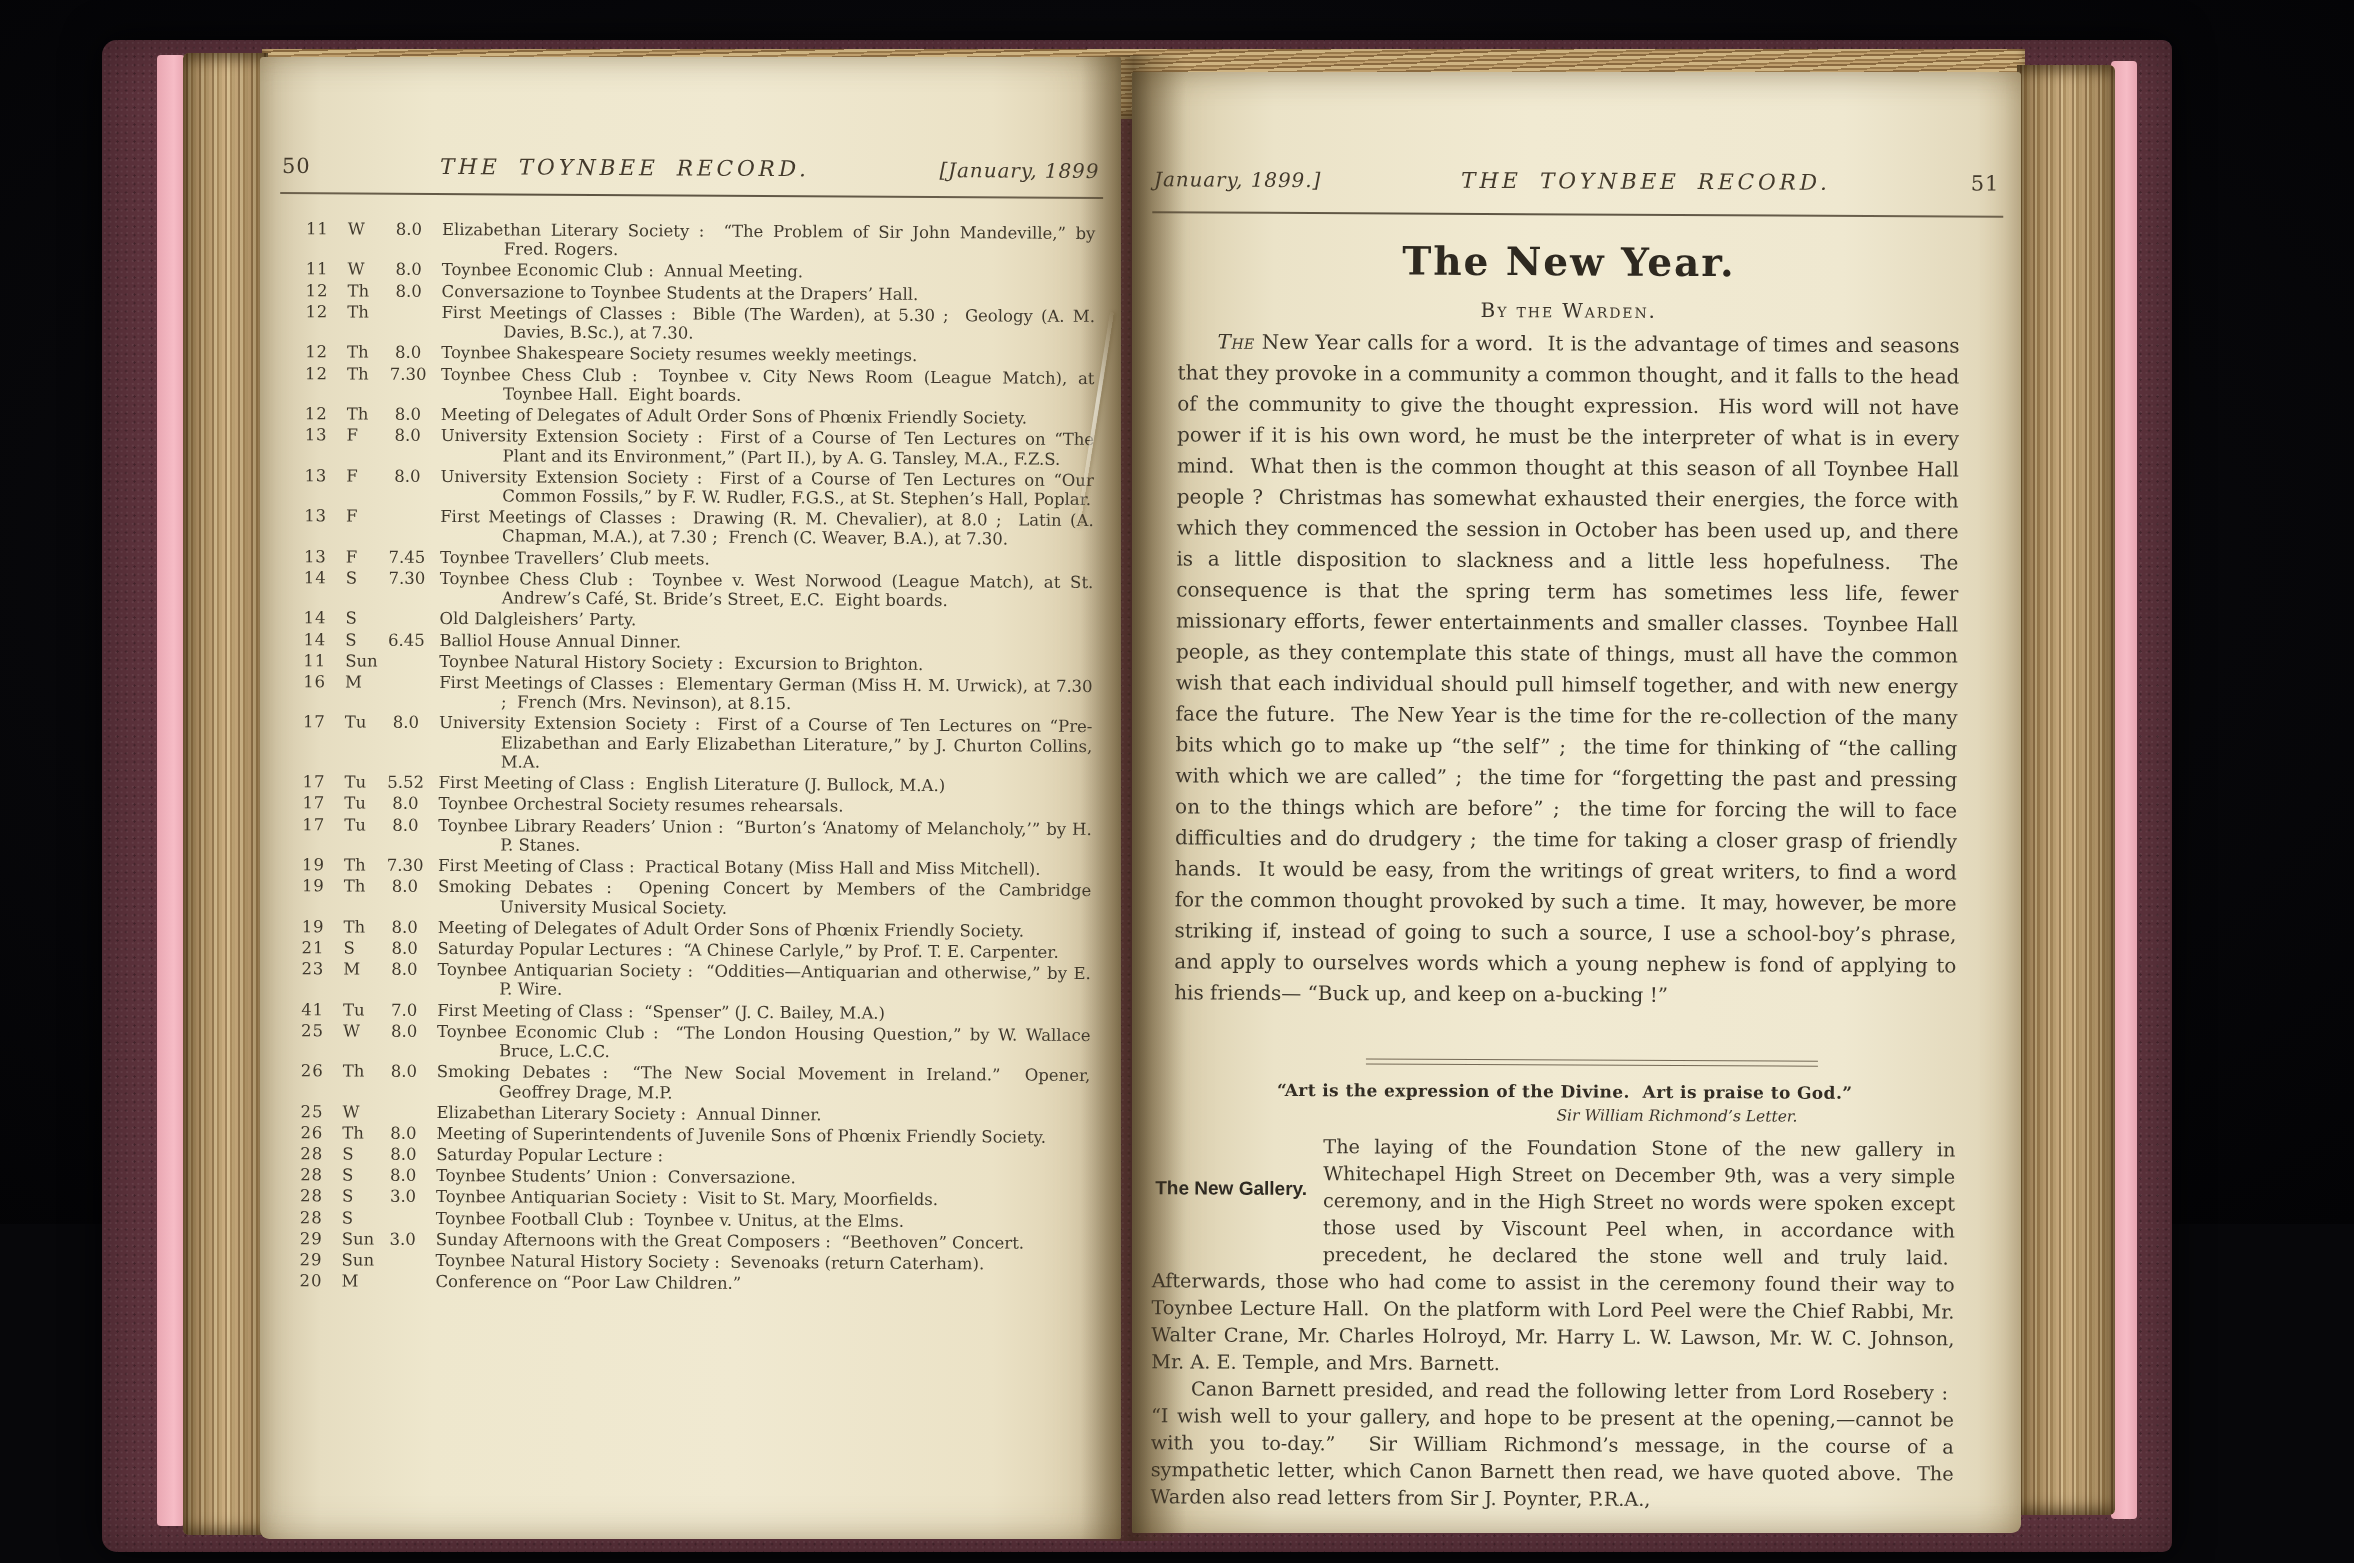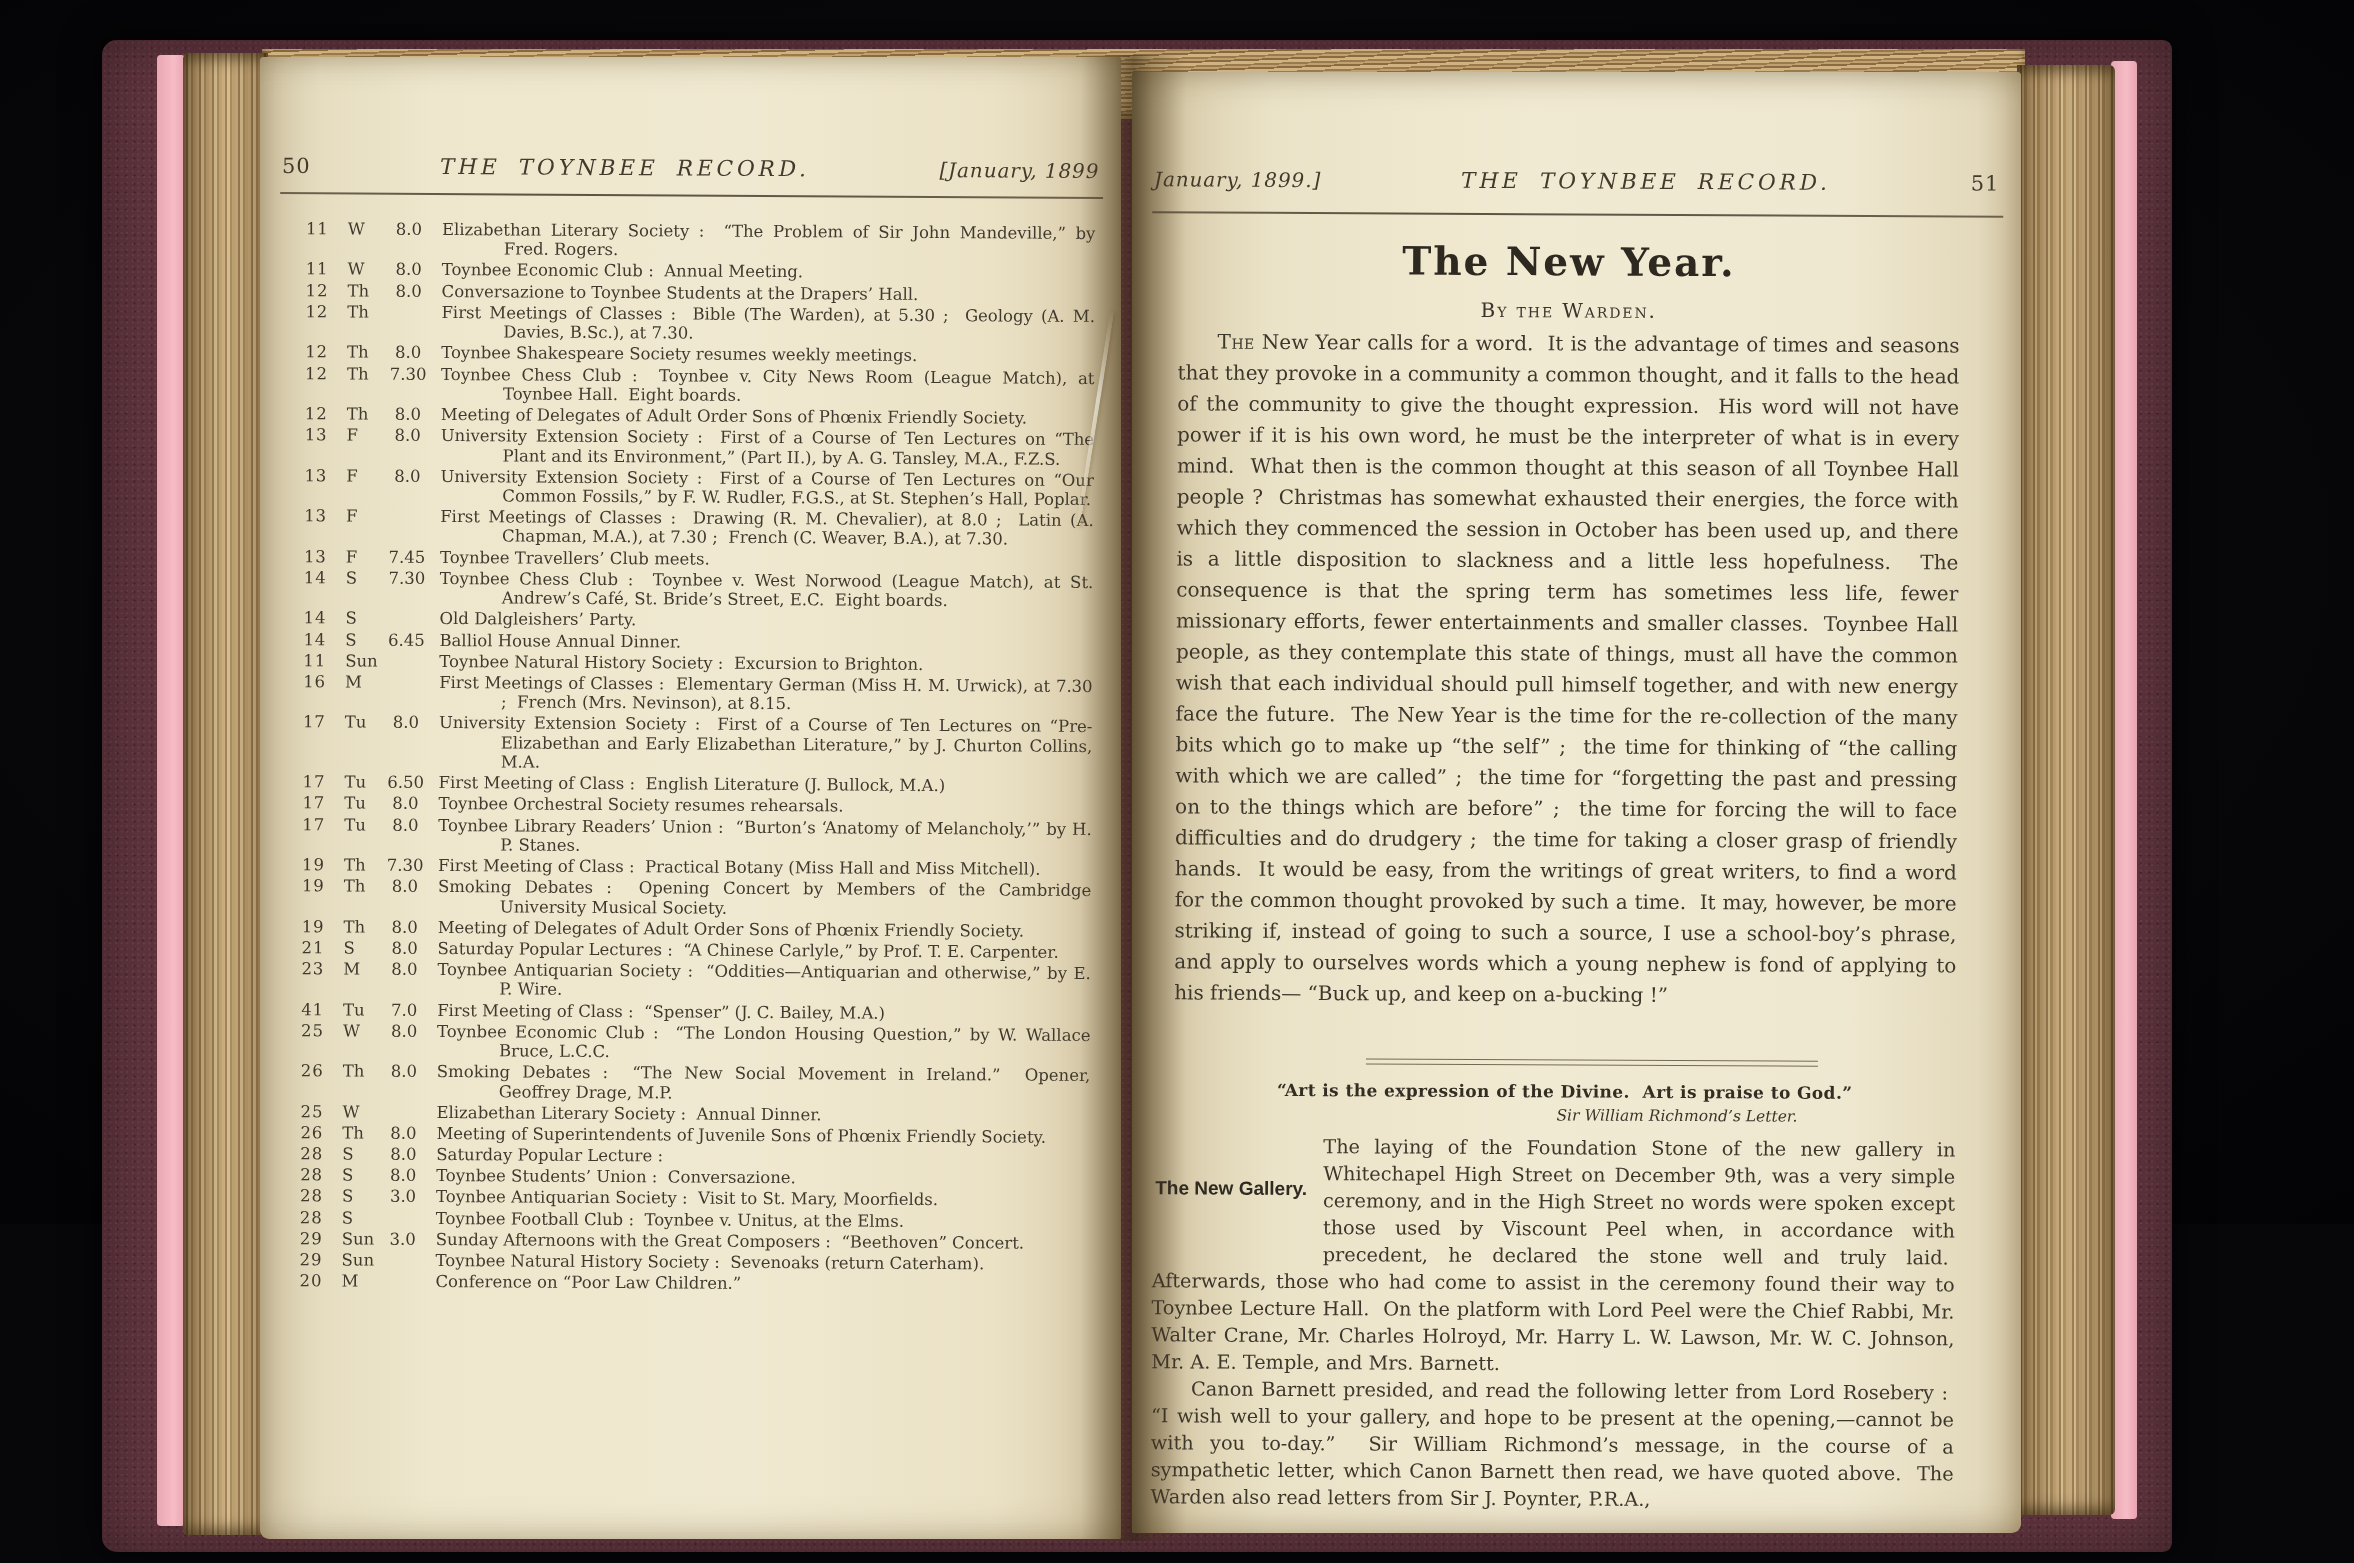--- a/index.html
+++ b/index.html
@@ -69,21 +69,21 @@
   .c-time{text-align:center;padding-right:13px;}
   .c-desc{text-align:justify;padding-left:62px;text-indent:-62px;}
   
   .rp-content{position:absolute;left:47px;right:60px;top:0;}
   .article-title{position:absolute;top:166px;left:0;right:0;text-align:center;
     font-weight:700;font-size:39px;letter-spacing:1.9px;color:#2e2920;margin:0;}
   .byline{position:absolute;top:226px;left:0;right:0;text-align:center;
     font-variant:small-caps;font-size:20px;letter-spacing:1.9px;color:#3a332a;}
   .article-body{position:absolute;top:256px;left:0;right:0;margin:0;
     font-size:20px;line-height:31px;text-align:justify;text-indent:40px;color:#3d362b;}
-  .sc{font-variant:small-caps;letter-spacing:0.5px;}
+  .sc{font-variant:small-caps;letter-spacing:0.5px;font-style:italic;}
   .divider{position:absolute;top:987px;left:50%;transform:translateX(6%);margin-left:-226px;width:452px;height:3.8px;
     border-top:1.5px solid #564a38;border-bottom:1.5px solid #564a38;opacity:.8;}
   .epigraph{position:absolute;top:1009px;left:0;right:0;text-align:center;
     font-weight:700;font-size:17px;letter-spacing:0.4px;color:#332d24;}
   .attribution{position:absolute;top:1034px;left:0;right:158px;text-align:right;
     font-style:italic;font-size:15.5px;color:#3a332a;}
   .gallery{position:absolute;top:1062px;left:-21px;right:0;
     font-size:19.3px;line-height:27px;text-align:justify;color:#3d362b;}
   .side-label{float:left;width:158px;height:111px;margin-right:13px;
     display:flex;align-items:center;justify-content:center;text-align:center;
@@ -210,21 +210,21 @@
             </div>
             <div class="event">
               <span class="c-day">17</span>
               <span class="c-wd">Tu</span>
               <span class="c-time">8.0</span>
               <span class="c-desc">University Extension Society :&nbsp; First of a Course of Ten Lectures on “Pre-Elizabethan and Early Elizabethan Literature,” by J. Churton Collins, M.A.</span>
             </div>
             <div class="event">
               <span class="c-day">17</span>
               <span class="c-wd">Tu</span>
-              <span class="c-time">6.50</span>
+              <span class="c-time">5.52</span>
               <span class="c-desc">First Meeting of Class :&nbsp; English Literature (J. Bullock, M.A.)</span>
             </div>
             <div class="event">
               <span class="c-day">17</span>
               <span class="c-wd">Tu</span>
               <span class="c-time">8.0</span>
               <span class="c-desc">Toynbee Orchestral Society resumes rehearsals.</span>
             </div>
             <div class="event">
               <span class="c-day">17</span>

